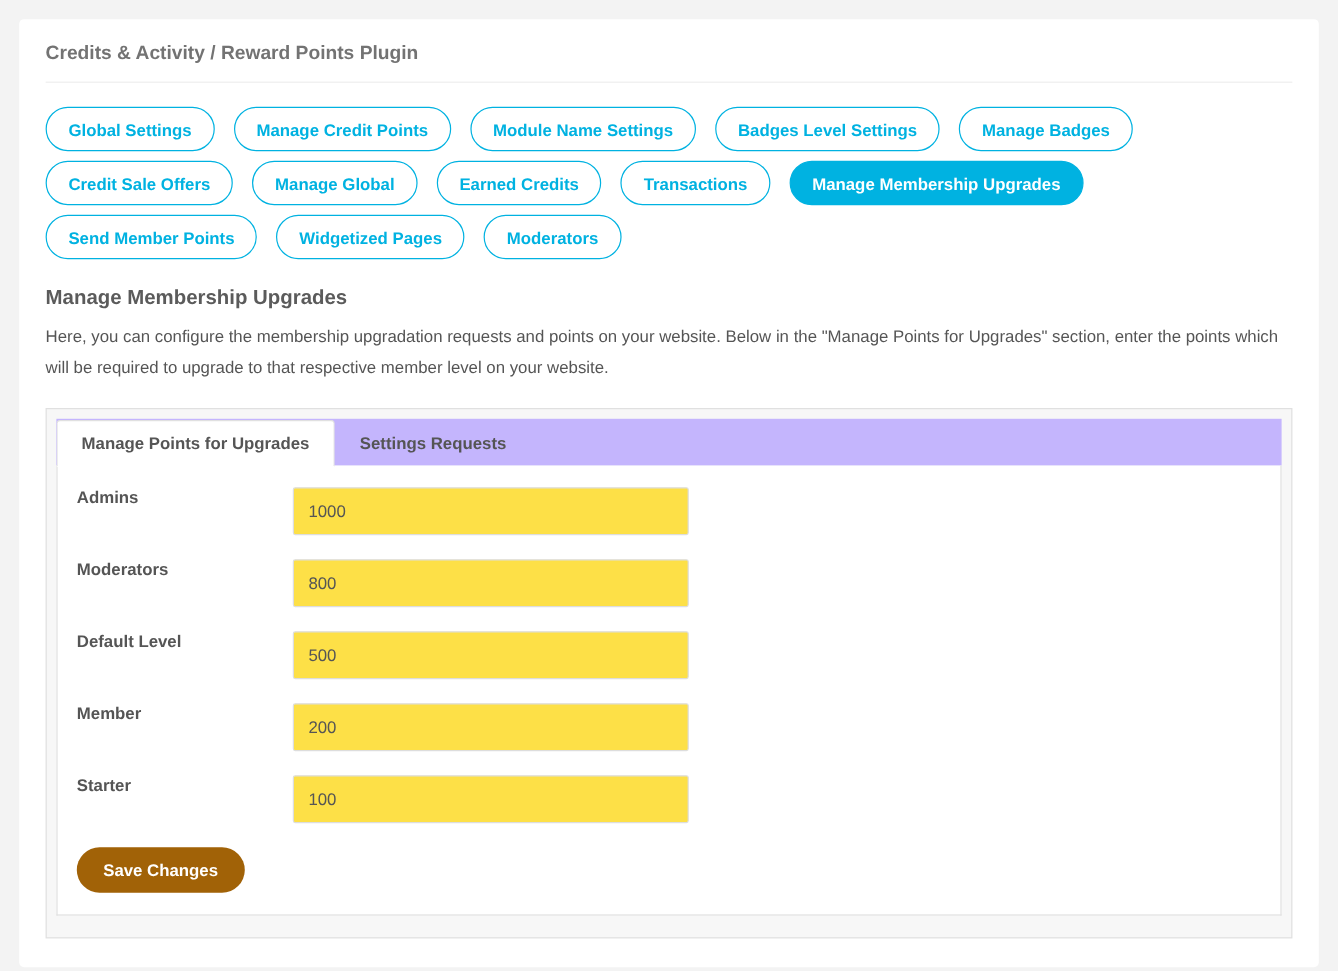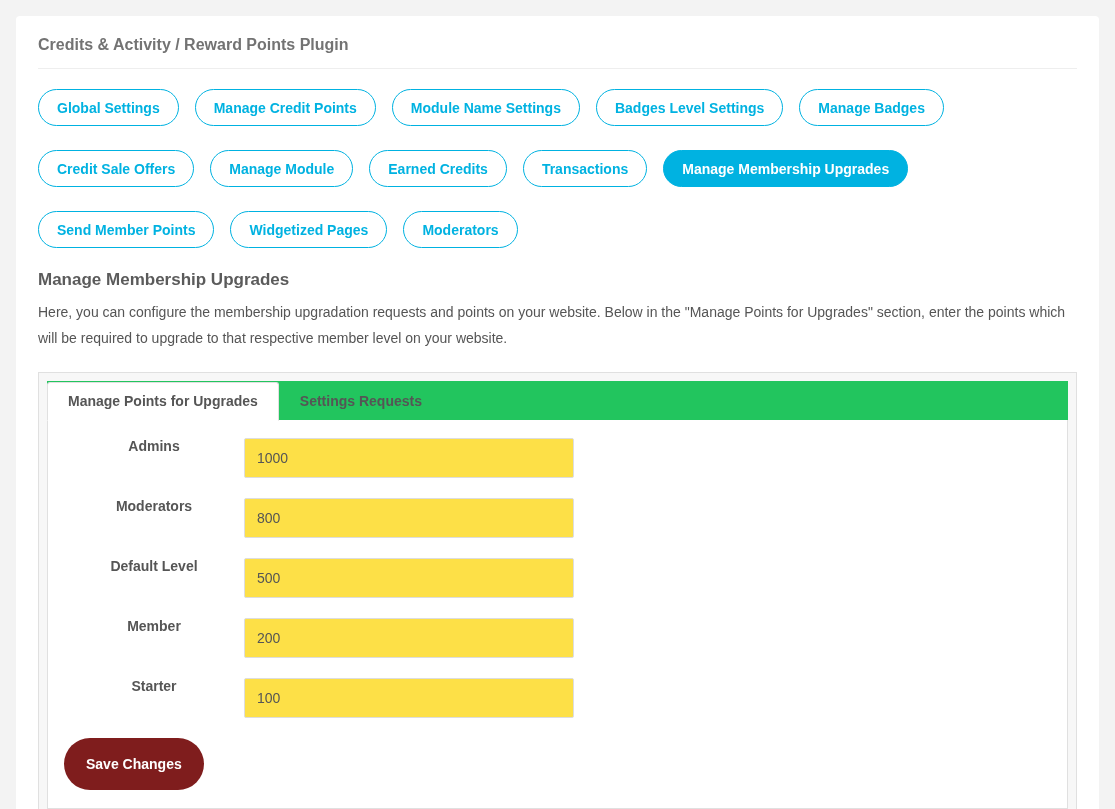--- a/index.html
+++ b/index.html
@@ -25,21 +25,21 @@
       margin: 0 0 14px 0;
     }
     .divider {
       height: 1px;
       background: #eee;
       margin: 0 0 20px 0;
     }
     .pills {
       display: flex;
       flex-wrap: wrap;
-      gap: 24px 16px;
+      gap: 8px 16px;
       margin-bottom: 22px;
     }
     .pill {
       display: inline-flex;
       align-items: center;
       height: 37px;
       padding: 0 18px;
       border: 1px solid #00b2e1;
       border-radius: 999px;
       color: #00b2e1;
@@ -71,21 +71,21 @@
       background: #f7f7f7;
       padding: 8px 8px 18px 8px;
     }
     .inner-card {
       background: #fff;
       border: 1px solid #e0e0e0;
       border-top: none;
     }
     .tabs {
       display: flex;
-      background: #22c55e;
+      background: #c4b5fd;
       align-items: center;
     }
     .tab {
       padding: 10px 20px 11px 20px;
       font-weight: 700;
       font-size: 14px;
       color: #555;
       cursor: pointer;
       border: 1px solid transparent;
       position: relative;
@@ -105,39 +105,38 @@
       display: flex;
       align-items: flex-start;
       margin-bottom: 20px;
     }
     .lbl {
       width: 180px;
       font-weight: 700;
       color: #555;
       font-size: 14px;
       padding-top: 0;
-      text-align: center;
     }
     .val input[type="text"] {
       width: 330px;
       height: 40px;
       padding: 0 12px;
       border: 1px solid #ddd;
       border-radius: 2px;
       font-size: 14px;
       color: #555;
       background: #fde047;
     }
     .save-btn {
       display: inline-flex;
       align-items: center;
       justify-content: center;
-      height: 52px;
+      height: 38px;
       padding: 0 22px;
-      background: #7f1d1d;
+      background: #a16207;
       color: #fff;
       border: none;
       border-radius: 999px;
       font-weight: 700;
       font-size: 14px;
       cursor: pointer;
     }
   </style>
 </head>
 <body>
@@ -146,21 +145,21 @@
   <h1 class="page-title">Credits &amp; Activity / Reward Points Plugin</h1>
   <div class="divider"></div>
 
   <div class="pills" id="pills">
       <div class="pill">Global Settings</div>
       <div class="pill">Manage Credit Points</div>
       <div class="pill">Module Name Settings</div>
       <div class="pill">Badges Level Settings</div>
       <div class="pill">Manage Badges</div>
       <div class="pill">Credit Sale Offers</div>
-      <div class="pill">Manage Module</div>
+      <div class="pill">Manage Global</div>
       <div class="pill">Earned Credits</div>
       <div class="pill">Transactions</div>
       <div class="pill active">Manage Membership Upgrades</div>
       <div class="pill">Send Member Points</div>
       <div class="pill">Widgetized Pages</div>
       <div class="pill">Moderators</div>
     </div>
 
   <h2 class="section-title">Manage Membership Upgrades</h2>
   <p class="section-desc">Here, you can configure the membership upgradation requests and points on your website. Below in the "Manage Points for Upgrades" section, enter the points which will be required to upgrade to that respective member level on your website.</p>

